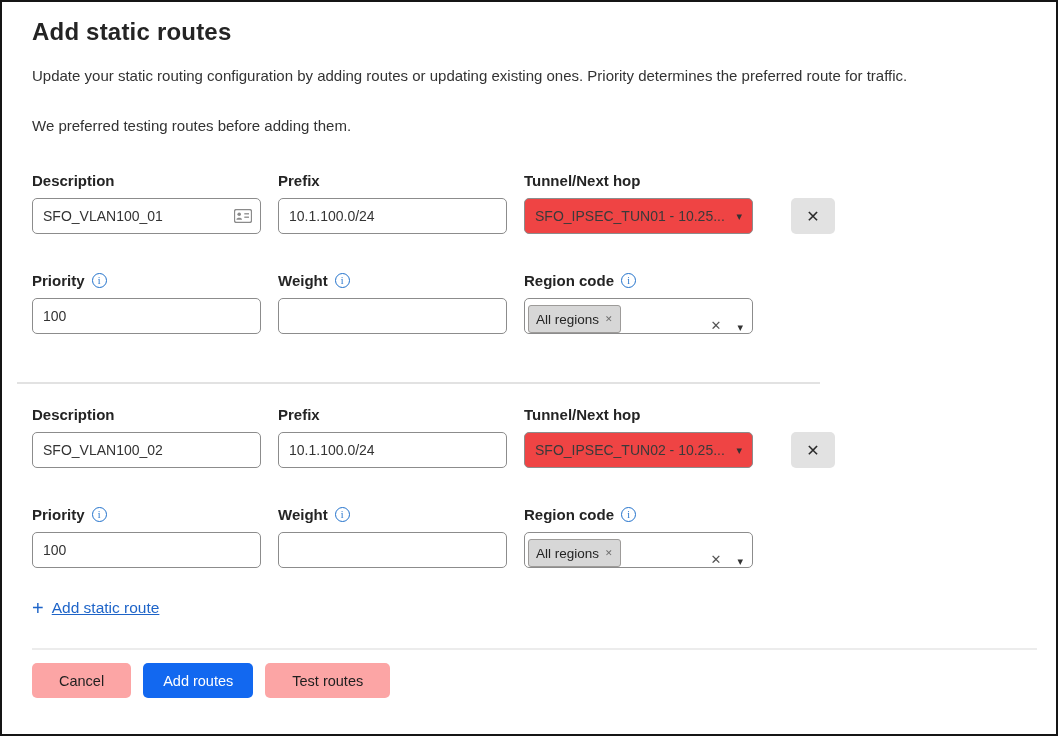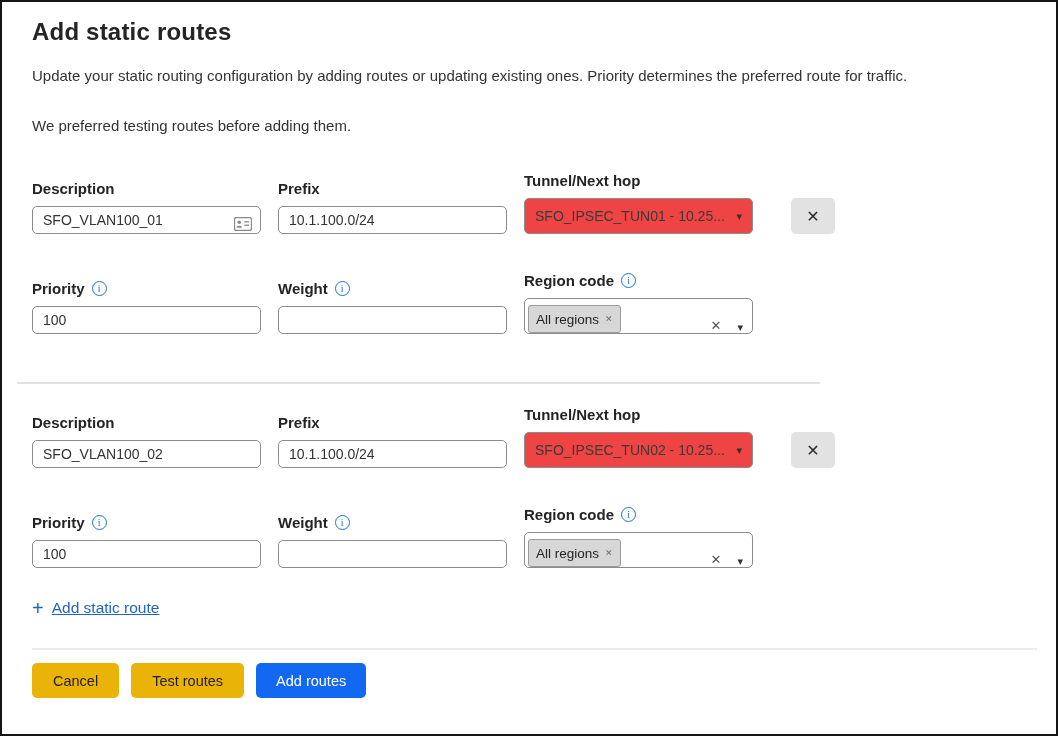--- a/index.html
+++ b/index.html
@@ -24,21 +24,21 @@
   .field { width: 229px; margin-right: 17px; display: flex; flex-direction: column; }
   .flabel { font-size: 15px; font-weight: 700; color: #242424; margin-bottom: 9px; display: flex; align-items: center; }
   .info {
     display: inline-flex; width: 15px; height: 15px; margin-left: 7px;
     border: 1px solid var(--info-icon, #2272cc); border-radius: 50%;
     color: var(--info-icon, #2272cc); font-size: 10px; font-weight: 400;
     align-items: center; justify-content: center;
     font-family: "Liberation Serif", serif; cursor: default;
   }
   .tinput {
-    width: 100%; height: 28px;
+    width: 100%; height: 36px;
     border: 1px solid #8c8c8c; border-radius: 5px;
     padding: 5px 10px; font-size: 14px; color: #333;
     font-family: "Liberation Sans", sans-serif;
     background: #fff; outline: none;
   }
   .input-wrap { position: relative; width: 100%; }
   .input-wrap .tinput { padding-right: 32px; }
   .card-icon { position: absolute; right: 9px; top: 11px; line-height: 0; }
 
   .select {
@@ -80,21 +80,21 @@
   .add-link { font-size: 15.5px; color: var(--link, #1e64c8); text-decoration: underline; cursor: pointer; }
 
   .footer-divider { height: 2px; background: #ececec; margin: 30px 0 0 30px; width: 1005px; }
   .btn-row { display: flex; gap: 12px; margin: 13px 0 0 30px; }
   .btn {
     height: 35px; border: none; border-radius: 5px;
     font-size: 14.5px; cursor: pointer;
     font-family: "Liberation Sans", sans-serif;
     display: inline-flex; align-items: center; justify-content: center;
   }
-  .btn-gray { background: #eab308; color: #1f1f1f; padding: 0 21px; }
+  .btn-gray { background: #fca5a5; color: #1f1f1f; padding: 0 27px; }
   .btn-primary { background: var(--primary-button, #1268f0); color: #fff; padding: 0 20px; font-weight: 400; }
 </style>
 </head>
 <body>
 
 <div class="frame">
   <div class="content">
     <h1 class="title">Add static routes</h1>
     <p class="intro intro1">Update your static routing configuration by adding routes or updating existing ones. Priority determines the preferred route for traffic.</p>
     <p class="intro intro2">We preferred testing routes before adding them.</p>
@@ -218,16 +218,16 @@
 
     <div class="add-row">
       <span class="plus">+</span>
       <a class="add-link">Add static route</a>
     </div>
   </div>
 
   <div class="footer-divider"></div>
   <div class="btn-row">
     <button class="btn btn-gray">Cancel</button>
+    <button class="btn btn-primary">Add routes</button>
     <button class="btn btn-gray">Test routes</button>
-    <button class="btn btn-primary">Add routes</button>
   </div>
 </div>
 
 </body></html>

